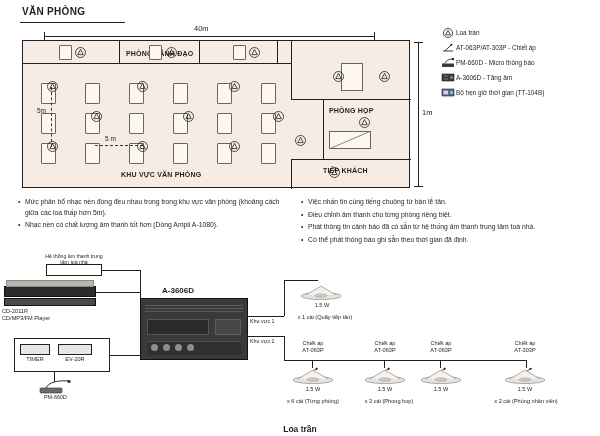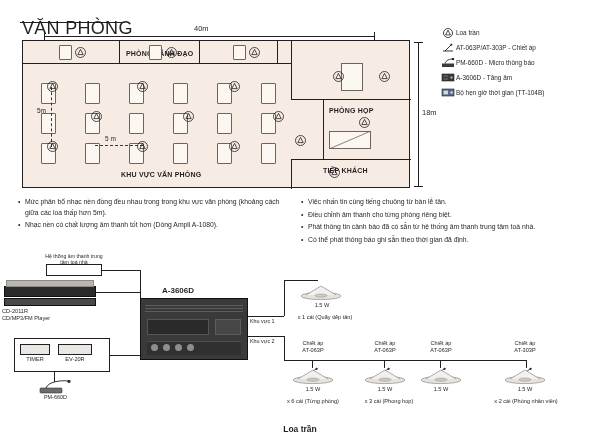--- a/index.html
+++ b/index.html
@@ -5,22 +5,22 @@
   html,body{margin:0;padding:0;}
   body{
     width:600px;height:436px;
     background:#ffffff;
     font-family:"Liberation Sans", sans-serif;
     color:#231f20;
     overflow:hidden;
     position:relative;
   }
   .title{
-    position:absolute;left:22px;top:18px;
-    font-size:18px;font-weight:normal;letter-spacing:.3px;
+    position:absolute;left:22px;top:6px;
+    font-size:10px;font-weight:bold;letter-spacing:.3px;
   }
   .title-underline{
     position:absolute;left:20px;top:22px;width:105px;height:1px;background:#231f20;
   }
 
   
   .plan-wrap{position:absolute;left:14px;top:28px;width:410px;height:160px;}
   .plan{
     position:absolute;left:8px;top:12px;width:388px;height:148px;
     background:#f6ece4;border:1.4px solid #231f20;box-sizing:border-box;
@@ -257,21 +257,21 @@
         <svg width="11" height="11" viewBox="0 0 11 11">
           <circle cx="5.5" cy="5.5" r="5" fill="none" stroke="#231f20" stroke-width=".8"></circle>
           <path d="M5.5 2.4 L8.2 7.6 H2.8 Z" fill="none" stroke="#231f20" stroke-width=".8"></path>
         </svg>
       </div>
   </div>
 
   <div class="dim-v" style="left:404px;top:14px;height:144px;"></div>
   <div class="tick" style="left:400px;top:14px;width:9px;height:1px;"></div>
   <div class="tick" style="left:400px;top:158px;width:9px;height:1px;"></div>
-  <div class="dim-txt" style="left:408px;top:80px;">18m</div>
+  <div class="dim-txt" style="left:408px;top:80px;">1m</div>
 </div>
 
 <div class="legend">
 
   <div class="legend-row">
     <div class="legend-ico">
       <svg width="10" height="10" viewBox="0 0 11 11">
           <circle cx="5.5" cy="5.5" r="5" fill="none" stroke="#231f20" stroke-width=".9"></circle>
           <path d="M5.5 2.4 L8.2 7.6 H2.8 Z" fill="none" stroke="#231f20" stroke-width=".9"></path>
         </svg>

